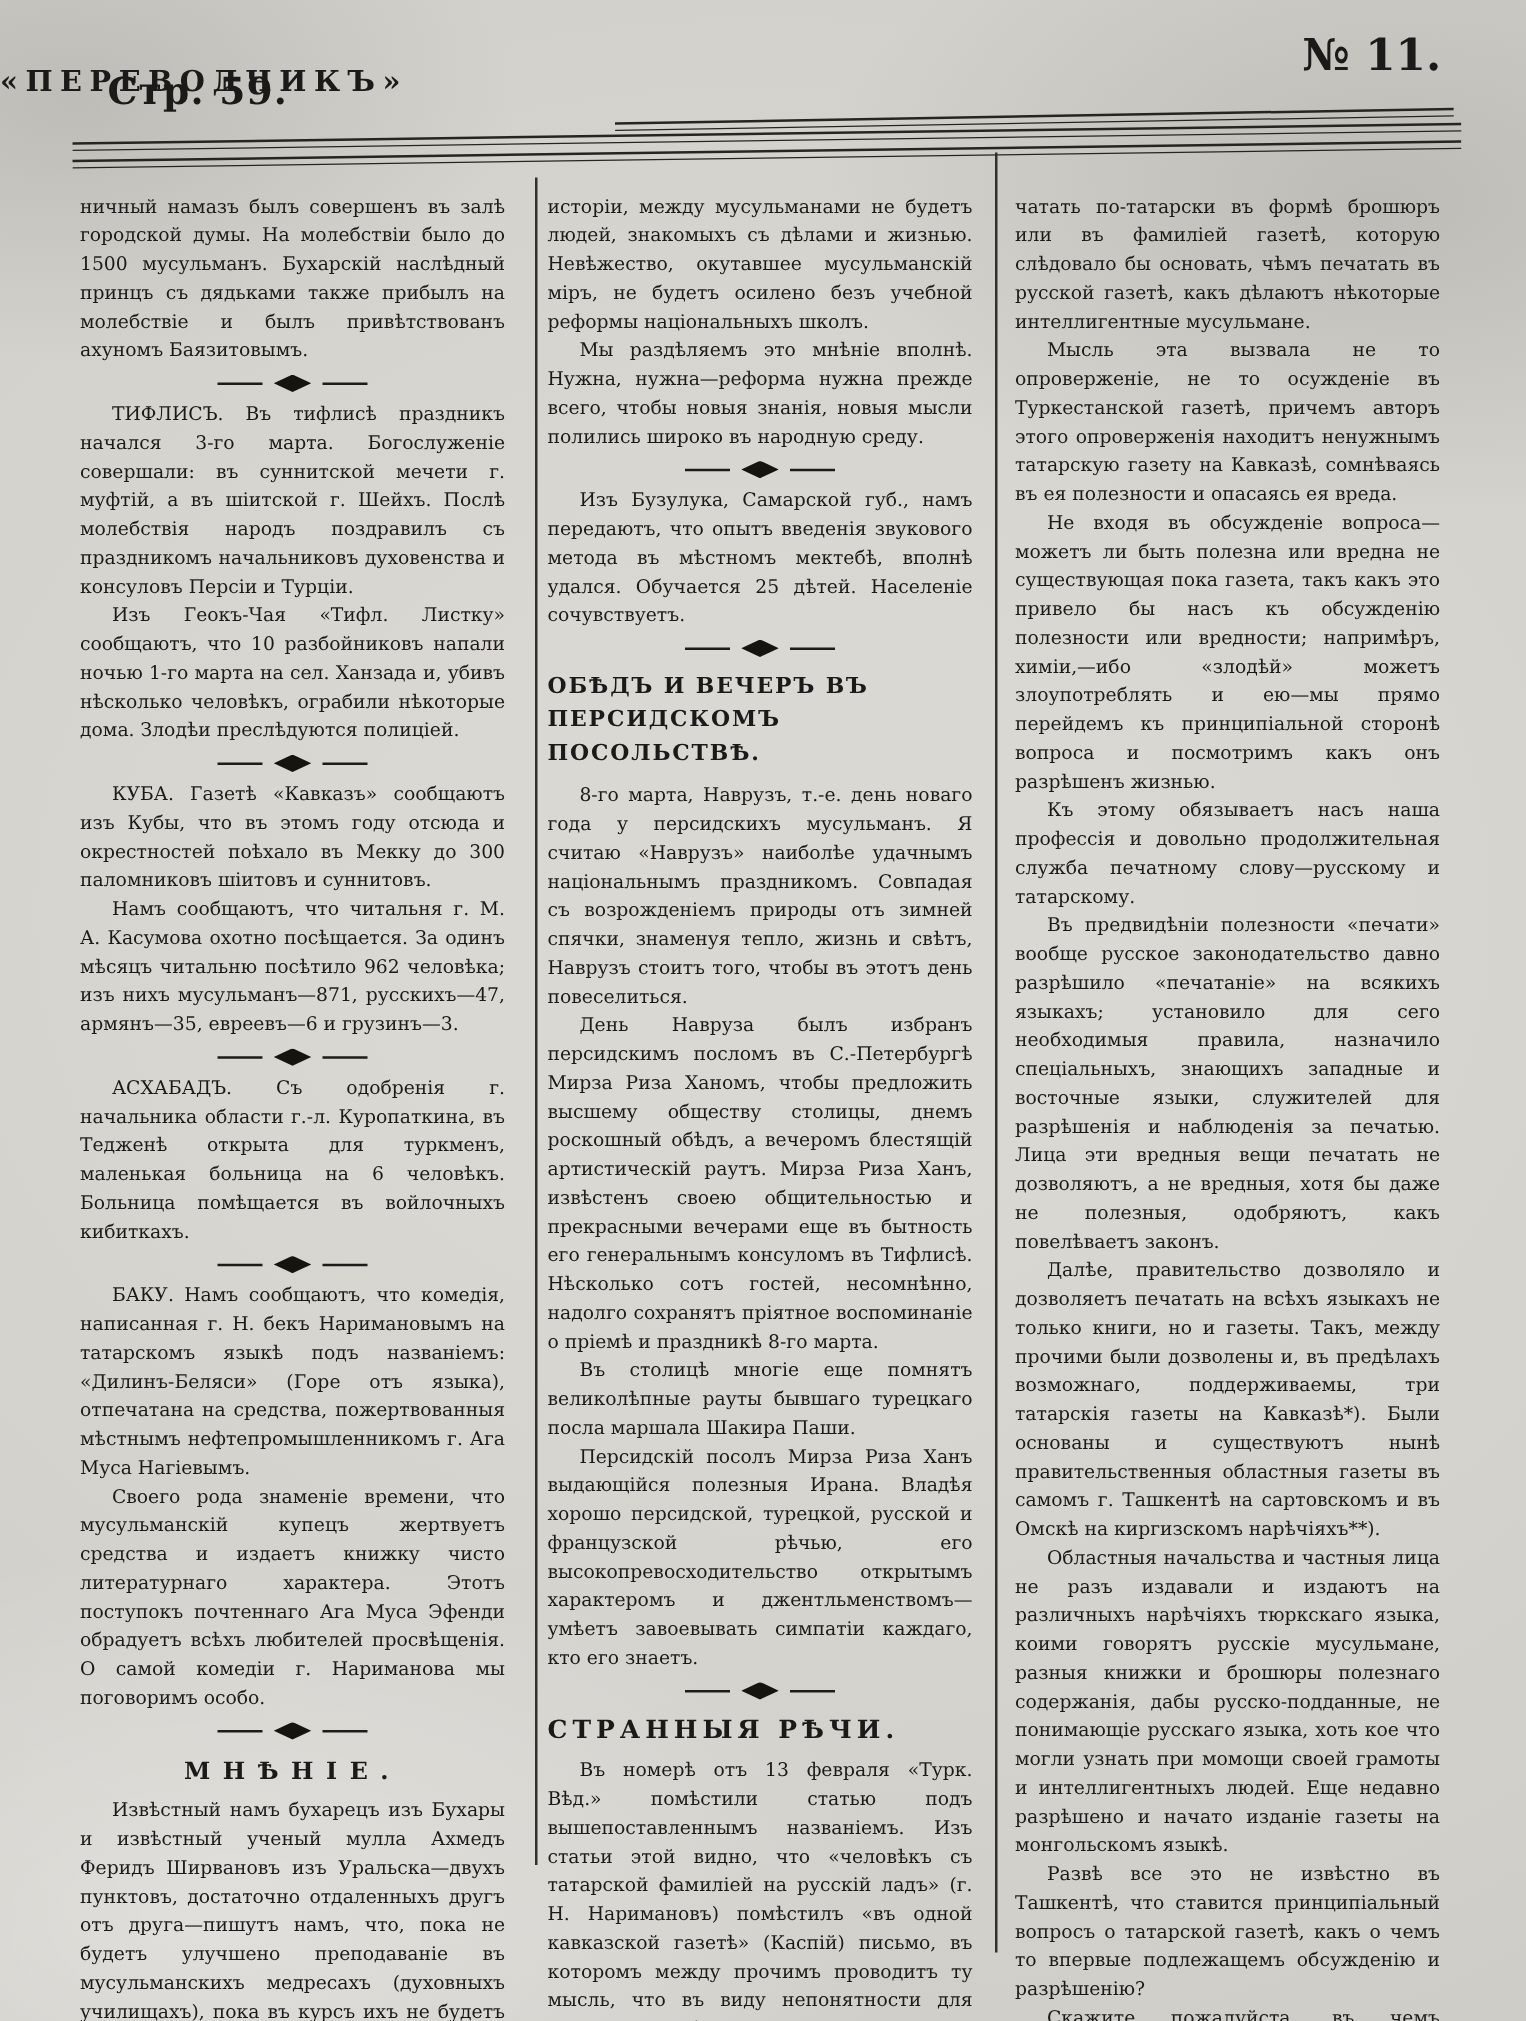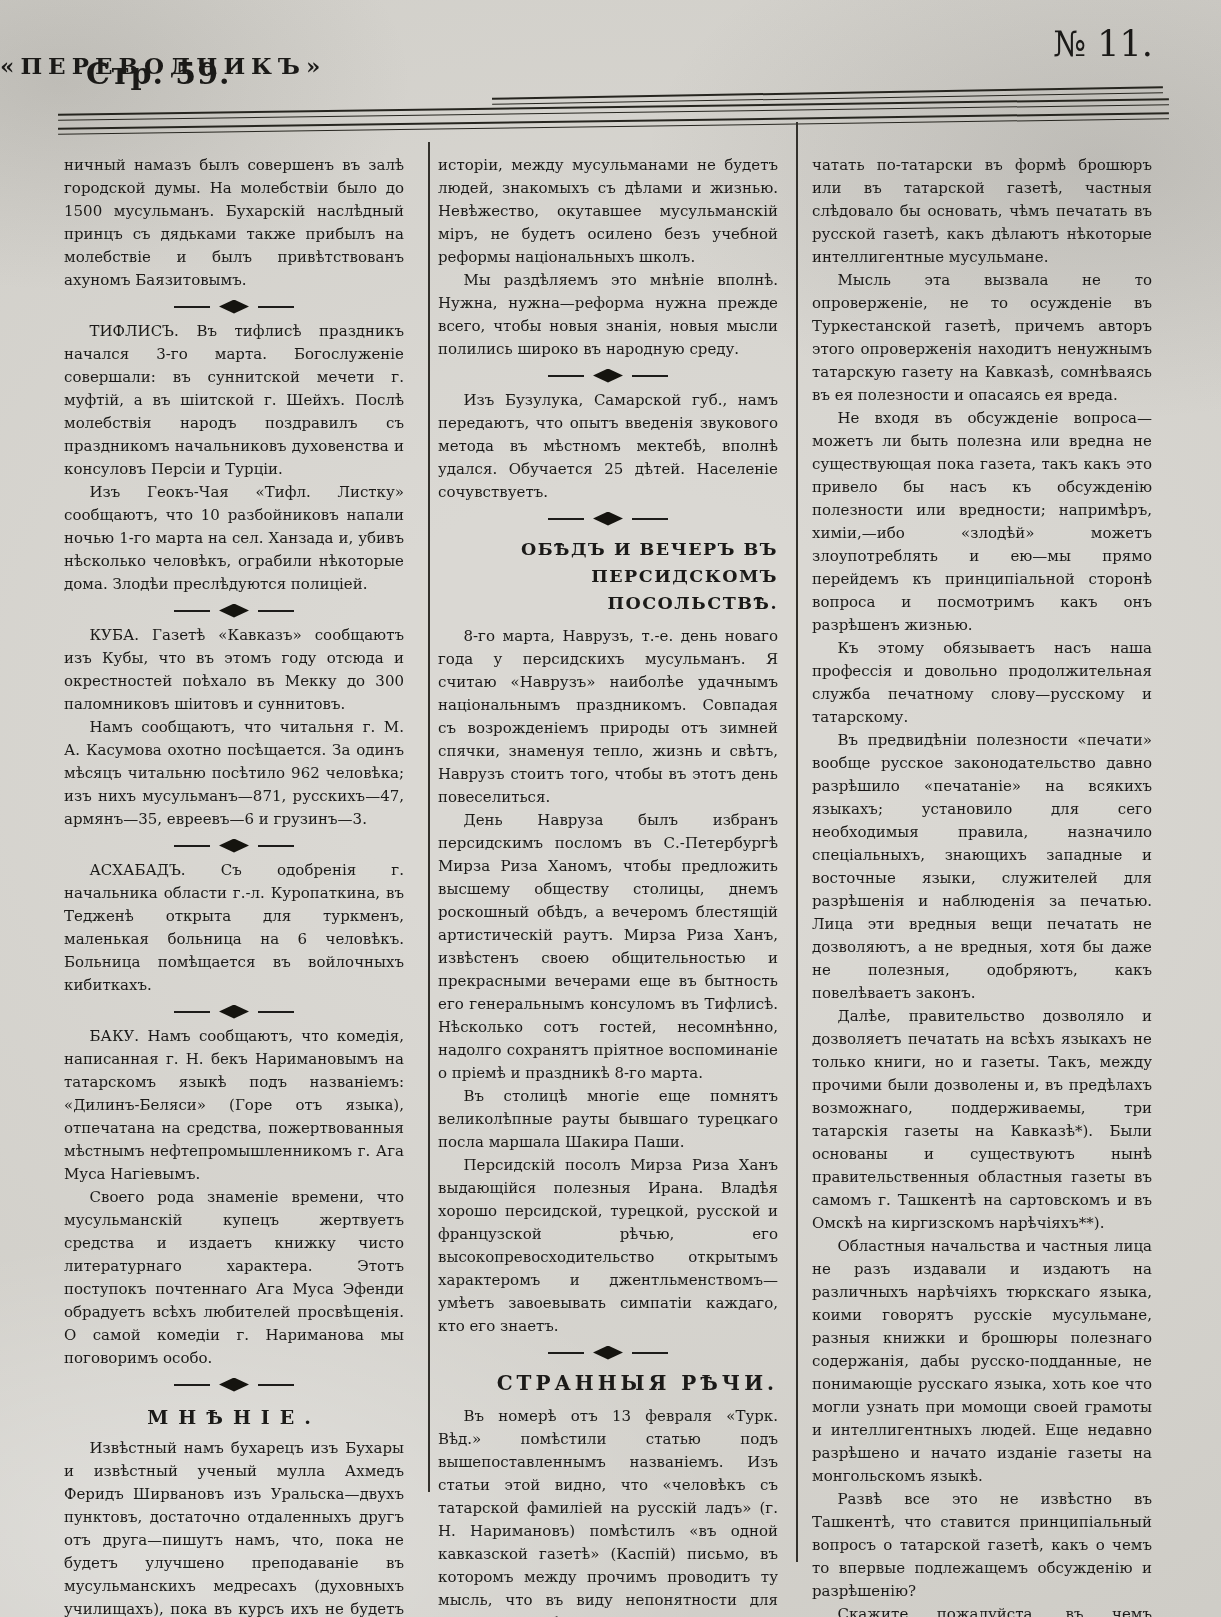--- a/index.html
+++ b/index.html
@@ -12,21 +12,21 @@
       radial-gradient(ellipse 700px 400px at 90% 10%, rgba(90,88,84,.18), rgba(90,88,84,0) 65%),
       radial-gradient(ellipse 500px 300px at 5% 5%, rgba(120,118,112,.22), rgba(120,118,112,0) 70%),
       radial-gradient(ellipse 1400px 1200px at 50% 45%, #dad8d3 20%, #cfcdc7 85%);
     font-family:"DejaVu Serif","Liberation Serif",serif;
     color:#1b1a18;
     overflow:hidden;
   }
   
   .hdr-page-no{position:absolute;left:86px;top:56px;font-size:30px;font-weight:bold;letter-spacing:1px;}
   .hdr-masthead{position:absolute;left:0;right:120px;top:52px;font-size:23px;font-weight:bold;letter-spacing:6px;}
-  .hdr-issue{position:absolute;right:68px;top:24px;font-size:35px;font-weight:normal;}
+  .hdr-issue{position:absolute;right:68px;top:24px;font-size:35px;font-weight:bold;}
   .rule{position:absolute;border-top:2px solid #26251f;border-bottom:1.5px solid #26251f;height:4px;}
   .rule-partial{left:492px;right:58px;top:92px;transform:rotate(-1deg);}
   .rule-full-a{left:58px;right:52px;top:106px;transform:rotate(-0.8deg);}
   .rule-full-b{left:58px;right:52px;top:120px;transform:rotate(-0.8deg);}
   
   .vrule{position:absolute;width:2px;background:#33312c;}
   .vrule-1{left:428px;top:142px;height:1350px;}
   .vrule-2{left:796px;top:122px;height:1440px;}
   
   .cols{position:absolute;left:64px;top:142px;width:1104px;display:flex;}
@@ -38,21 +38,21 @@
     text-align:justify;
     text-indent:1.7em;
   }
   .col p.noindent{text-indent:0;margin-top:12px;}
   
   .divider{display:flex;justify-content:center;align-items:center;gap:9px;margin:7px 0 6px 0;height:15px;}
   .divider .bar{width:36px;height:2px;background:#1d1c1a;}
   .divider .diamond{width:30px;height:14px;background:#15140f;clip-path:polygon(50% 0,100% 50%,50% 100%,0 50%);}
   
   .h-spread{font-size:19px;font-weight:bold;letter-spacing:10px;text-align:center;margin:14px 0 9px 0;}
-  .h-article{font-size:17.5px;font-weight:bold;letter-spacing:1.5px;text-align:right;line-height:27px;margin:10px 0 8px 0;}
+  .h-article{font-size:17.5px;font-weight:bold;letter-spacing:1.5px;text-align:left;line-height:27px;margin:10px 0 8px 0;}
 </style>
 </head>
 <body>
 
 <div class="page">
 
   <div class="hdr-page-no">Стр. 59.</div>
   <div class="hdr-masthead">«ПЕРЕВОДЧИКЪ»</div>
   <div class="hdr-issue">№ 11.</div>
 
@@ -122,21 +122,21 @@
         <p class="">Персидскій посолъ Мирза Риза Ханъ выдающійся полезныя Ирана. Владѣя хорошо персидской, турецкой, русской и французской рѣчью, его высокопревосходительство открытымъ характеромъ и джентльменствомъ—умѣетъ завоевывать симпатіи каждаго, кто его знаетъ.</p>
         <div class="divider">
           <span class="bar"></span>
           <span class="diamond"></span>
           <span class="bar"></span>
         </div>
         <div class="h-article" style="font-size: 20px; letter-spacing: 4px;">СТРАННЫЯ РѢЧИ.</div>
         <p class="">Въ номерѣ отъ 13 февраля «Турк. Вѣд.» помѣстили статью подъ вышепоставленнымъ названіемъ. Изъ статьи этой видно, что «человѣкъ съ татарской фамиліей на русскій ладъ» (г. Н. Наримановъ) помѣстилъ «въ одной кавказской газетѣ» (Каспій) письмо, въ которомъ между прочимъ проводитъ ту мысль, что въ виду непонятности для огромнаго большинства мусульманъ русскаго языка, статьи и свѣдѣнія, имѣющія цѣлью воздѣйствіе на ихъ умы и образъ мыслей, было бы цѣлесообразнѣй пе-</p>
       </div>
     <div class="col" id="col-2">
-        <p class="noindent">чатать по-татарски въ формѣ брошюръ или въ татарской газетѣ, частныя слѣдовало бы основать, чѣмъ печатать въ русской газетѣ, какъ дѣлаютъ нѣкоторые интеллигентные мусульмане.</p>
+        <p class="noindent">чатать по-татарски въ формѣ брошюръ или въ фамиліей газетѣ, которую слѣдовало бы основать, чѣмъ печатать въ русской газетѣ, какъ дѣлаютъ нѣкоторые интеллигентные мусульмане.</p>
         <p class="">Мысль эта вызвала не то опроверженіе, не то осужденіе въ Туркестанской газетѣ, причемъ авторъ этого опроверженія находитъ ненужнымъ татарскую газету на Кавказѣ, сомнѣваясь въ ея полезности и опасаясь ея вреда.</p>
         <p class="">Не входя въ обсужденіе вопроса—можетъ ли быть полезна или вредна не существующая пока газета, такъ какъ это привело бы насъ къ обсужденію полезности или вредности; напримѣръ, химіи,—ибо «злодѣй» можетъ злоупотреблять и ею—мы прямо перейдемъ къ принципіальной сторонѣ вопроса и посмотримъ какъ онъ разрѣшенъ жизнью.</p>
         <p class="">Къ этому обязываетъ насъ наша профессія и довольно продолжительная служба печатному слову—русскому и татарскому.</p>
         <p class="">Въ предвидѣніи полезности «печати» вообще русское законодательство давно разрѣшило «печатаніе» на всякихъ языкахъ; установило для сего необходимыя правила, назначило спеціальныхъ, знающихъ западные и восточные языки, служителей для разрѣшенія и наблюденія за печатью. Лица эти вредныя вещи печатать не дозволяютъ, а не вредныя, хотя бы даже не полезныя, одобряютъ, какъ повелѣваетъ законъ.</p>
         <p class="">Далѣе, правительство дозволяло и дозволяетъ печатать на всѣхъ языкахъ не только книги, но и газеты. Такъ, между прочими были дозволены и, въ предѣлахъ возможнаго, поддерживаемы, три татарскія газеты на Кавказѣ*). Были основаны и существуютъ нынѣ правительственныя областныя газеты въ самомъ г. Ташкентѣ на сартовскомъ и въ Омскѣ на киргизскомъ нарѣчіяхъ**).</p>
         <p class="">Областныя начальства и частныя лица не разъ издавали и издаютъ на различныхъ нарѣчіяхъ тюркскаго языка, коими говорятъ русскіе мусульмане, разныя книжки и брошюры полезнаго содержанія, дабы русско-подданные, не понимающіе русскаго языка, хоть кое что могли узнать при момощи своей грамоты и интеллигентныхъ людей. Еще недавно разрѣшено и начато изданіе газеты на монгольскомъ языкѣ.</p>
         <p class="">Развѣ все это не извѣстно въ Ташкентѣ, что ставится принципіальный вопросъ о татарской газетѣ, какъ о чемъ то впервые подлежащемъ обсужденію и разрѣшенію?</p>
         <p class="">Скажите пожалуйста, въ чемъ состоитъ цѣль жизни каждаго изъ насъ? Я думаю,—въ стремленіи къ возможно большей прав-</p>
       </div>
   </div>

